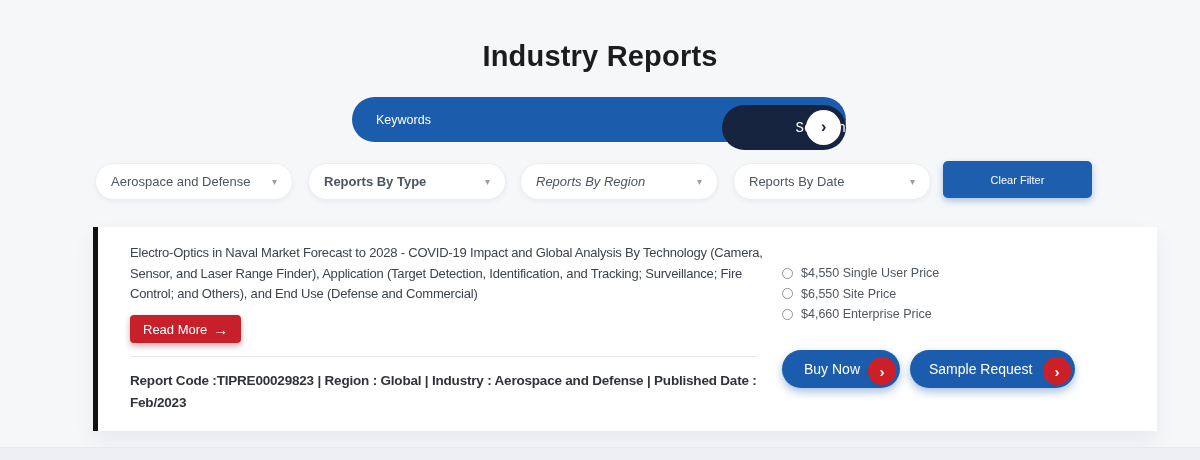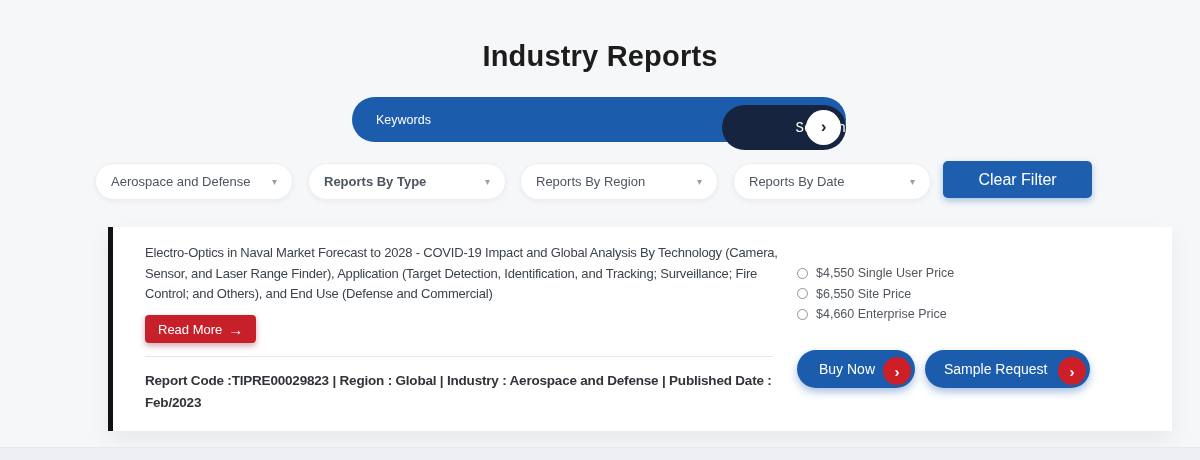--- a/index.html
+++ b/index.html
@@ -38,33 +38,33 @@
   }
 
   
   .dropdown {
     position:absolute; top:163px; width:198px; height:37px;
     background:#ffffff; border:1px solid #eceef1; border-radius:19px;
     box-shadow:0 2px 5px rgba(30,40,60,0.05);
     display:flex; align-items:center; justify-content:space-between;
     padding:0 15px; font-size:13px; color:#4d5560; cursor:pointer;
   }
-  .dd-1 { left:95px; }  .dd-2 { left:308px;font-weight:bold; }  .dd-3 { left:520px; }  .dd-4 { left:733px; }
+  .dd-1 { left:95px; }  .dd-2 { left:308px;font-weight:bold; }  .dd-3 { left:520px;font-style:italic; }  .dd-4 { left:733px; }
   .caret { color:#9aa0a8; font-size:10px; line-height:1; }
   .clear-btn {
     position:absolute; left:943px; top:161px; width:149px; height:37px;
     background:#1d5fae; border:none; border-radius:5px;
-    color:#ffffff; font-size:16px; cursor:pointer;
+    color:#ffffff; font-size:11px; cursor:pointer;
     box-shadow:0 3px 7px rgba(29,95,174,0.35);
     font-family:"Liberation Sans", "DejaVu Sans", sans-serif;
   }
 
   
   .card {
-    position:absolute; left:108px; top:227px; width:1064px; height:204px;
+    position:absolute; left:93px; top:227px; width:1064px; height:204px;
     background:#ffffff; border-left:5px solid #121212;
     box-shadow:0 10px 20px rgba(40,50,70,0.07);
     text-decoration:underline;
   }
   .report-title {
     position:absolute; left:32px; top:16px; width:648px;
     font-size:13px; letter-spacing:-0.2px; line-height:20.5px; color:#3c434b;
   }
   .read-more-btn {
     position:absolute; left:32px; top:88px; height:28px;

